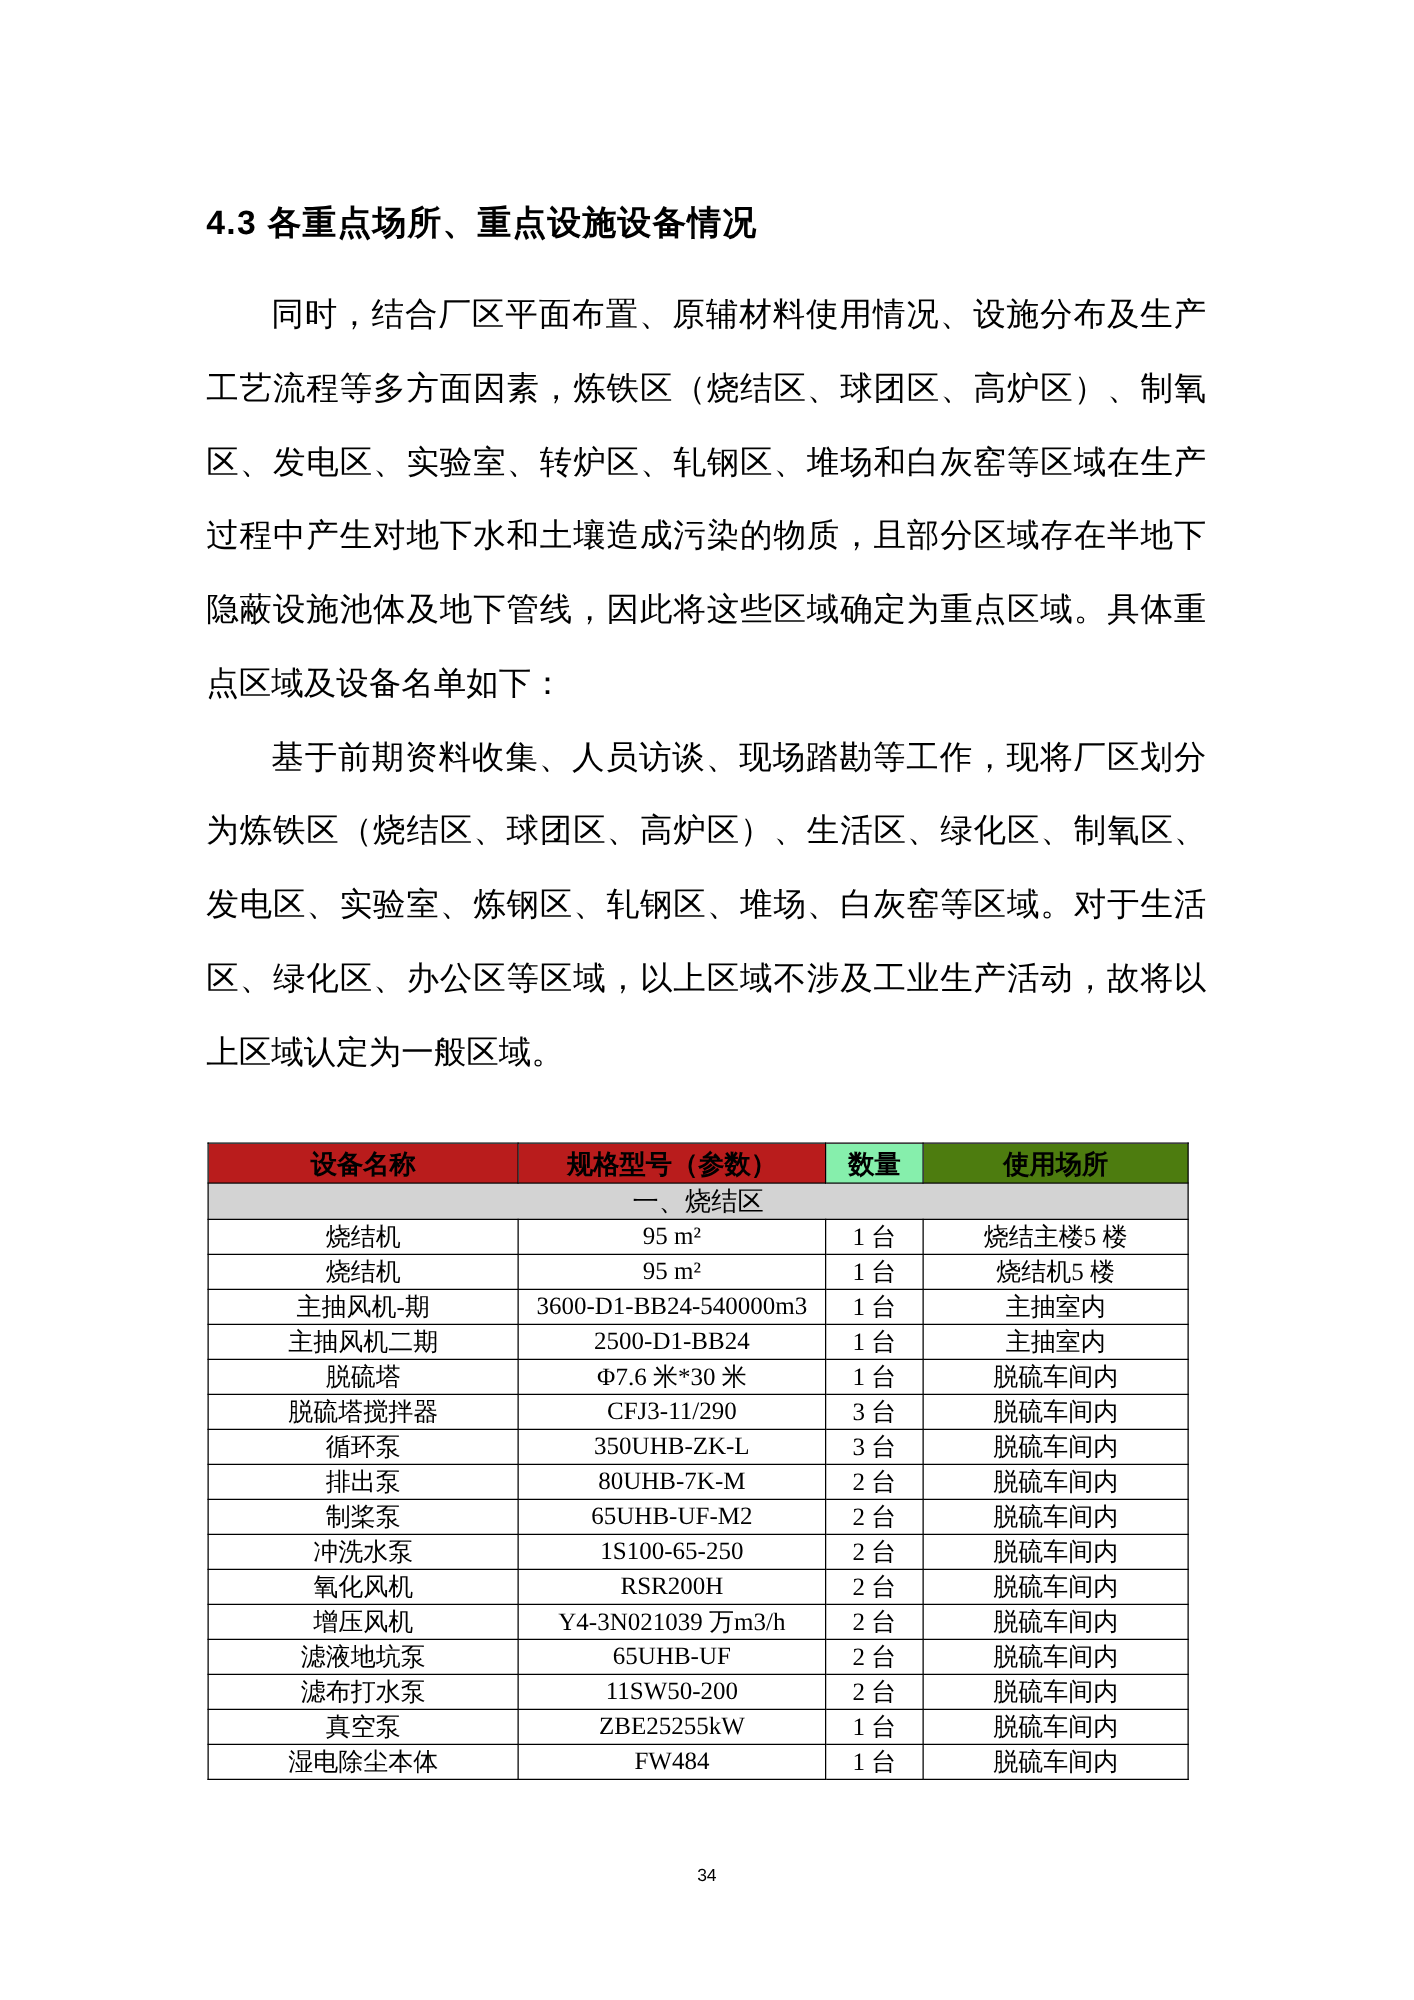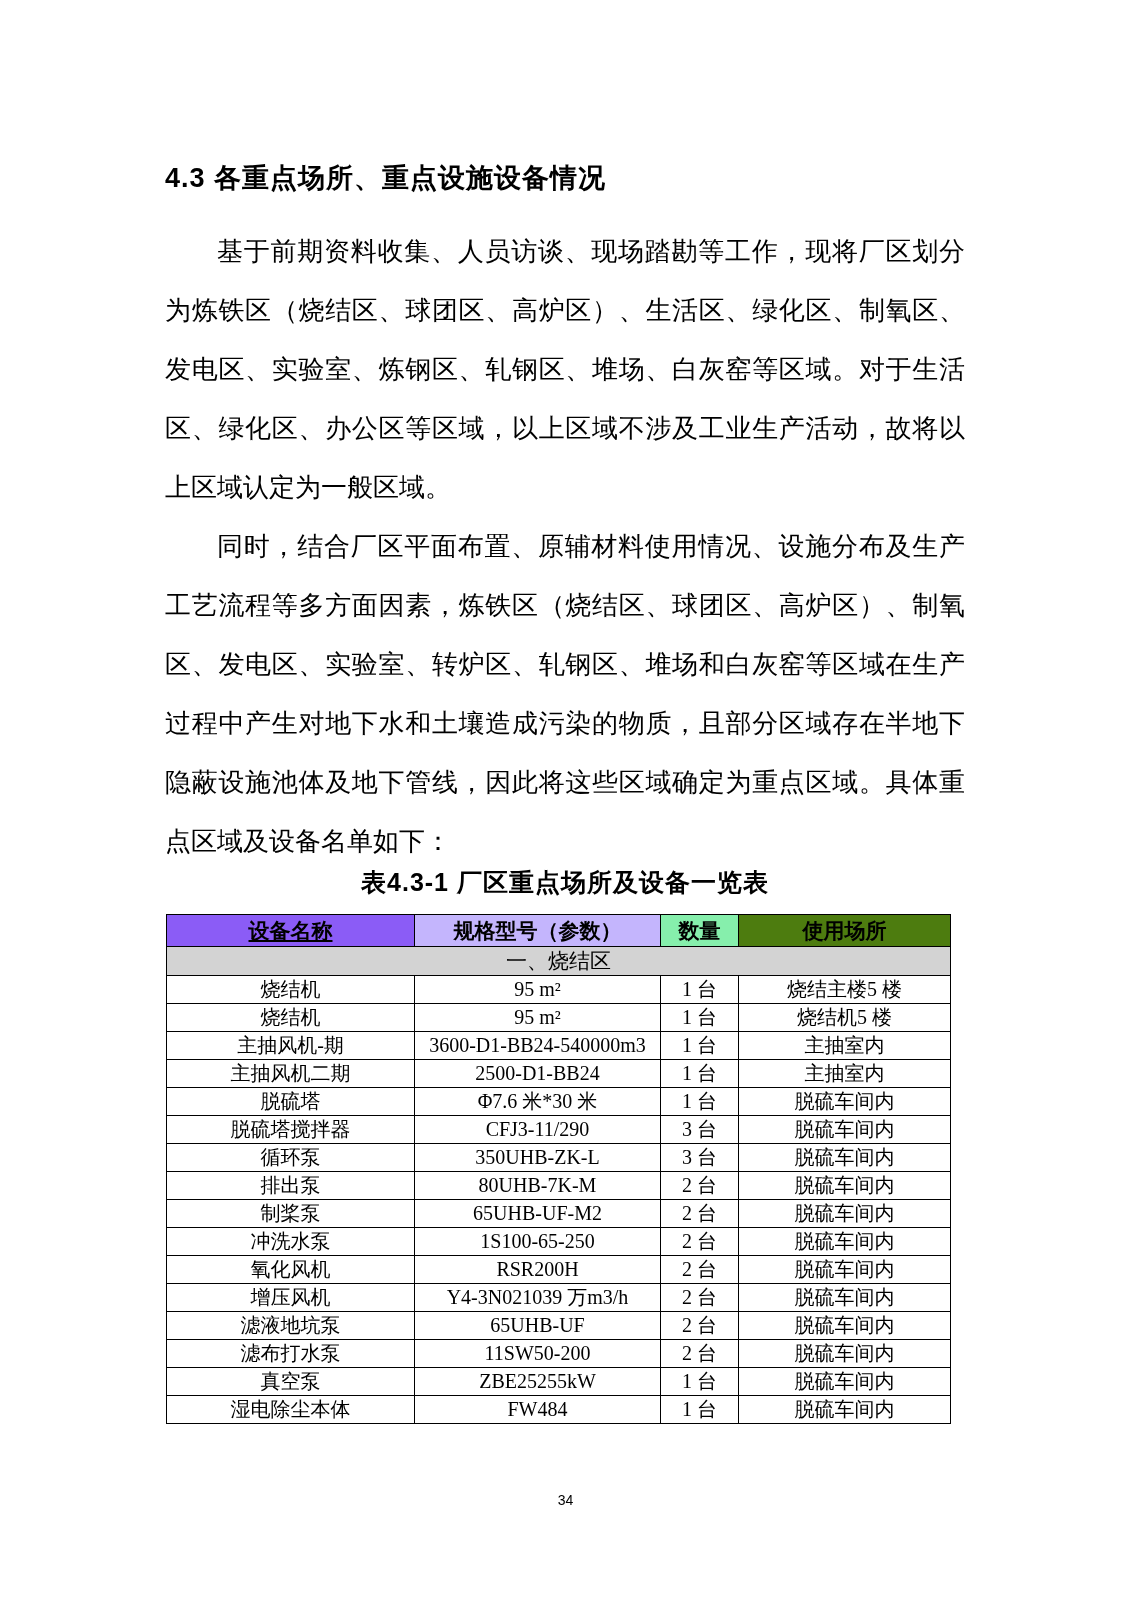--- a/index.html
+++ b/index.html
@@ -55,37 +55,36 @@
   }
 </style>
 </head>
 <body>
 
 <div class="page">
 
   <h1 class="heading">4.3 各重点场所、重点设施设备情况</h1>
 
   <div class="body-text">
+    <p>同时，结合厂区平面布置、原辅材料使用情况、设施分布及生产工艺流程等多方面因素，炼铁区（烧结区、球团区、高炉区）、制氧区、发电区、实验室、转炉区、轧钢区、堆场和白灰窑等区域在生产过程中产生对地下水和土壤造成污染的物质，且部分区域存在半地下隐蔽设施池体及地下管线，因此将这些区域确定为重点区域。具体重点区域及设备名单如下：</p>
     <p>基于前期资料收集、人员访谈、现场踏勘等工作，现将厂区划分为炼铁区（烧结区、球团区、高炉区）、生活区、绿化区、制氧区、发电区、实验室、炼钢区、轧钢区、堆场、白灰窑等区域。对于生活区、绿化区、办公区等区域，以上区域不涉及工业生产活动，故将以上区域认定为一般区域。</p>
-    <p>同时，结合厂区平面布置、原辅材料使用情况、设施分布及生产工艺流程等多方面因素，炼铁区（烧结区、球团区、高炉区）、制氧区、发电区、实验室、转炉区、轧钢区、堆场和白灰窑等区域在生产过程中产生对地下水和土壤造成污染的物质，且部分区域存在半地下隐蔽设施池体及地下管线，因此将这些区域确定为重点区域。具体重点区域及设备名单如下：</p>
   </div>
 
-  <div class="table-title">表4.3-1 厂区重点场所及设备一览表</div>
 
   <table class="device-table">
     <colgroup>
       <col style="width:248px">
       <col style="width:246px">
       <col style="width:78px">
       <col style="width:212px">
     </colgroup>
     <thead>
       <tr>
-        <th class="hdr-cell" style="background: #8b5cf6; text-decoration: underline;">设备名称</th>
-        <th class="hdr-cell" style="background: #c4b5fd;">规格型号（参数）</th>
+        <th class="hdr-cell" style="background: #b91c1c;">设备名称</th>
+        <th class="hdr-cell" style="background: #b91c1c;">规格型号（参数）</th>
         <th class="hdr-cell" style="background: #86efac;">数量</th>
         <th class="hdr-cell" style="background: #4d7c0f;">使用场所</th>
       </tr>
     </thead>
     <tbody>
       <tr class="section-row">
         <td colspan="4" style="background: rgb(211, 211, 211); margin-left: 48px;">一、烧结区</td>
       </tr>
     <tr>
           <td>烧结机</td>

